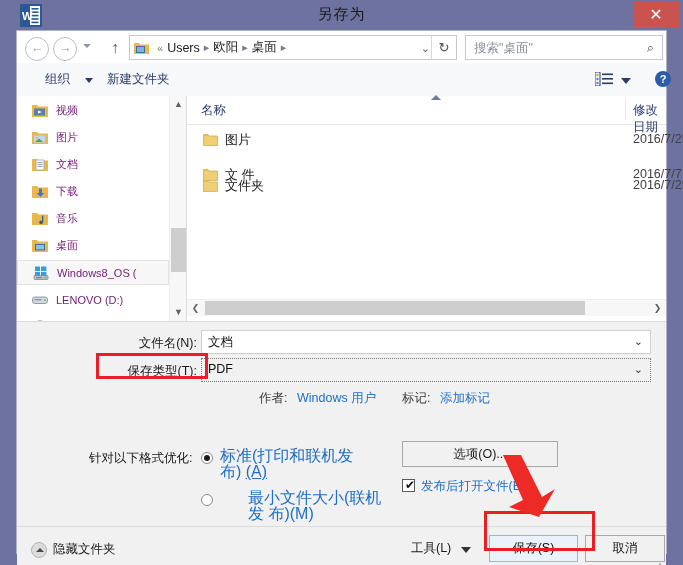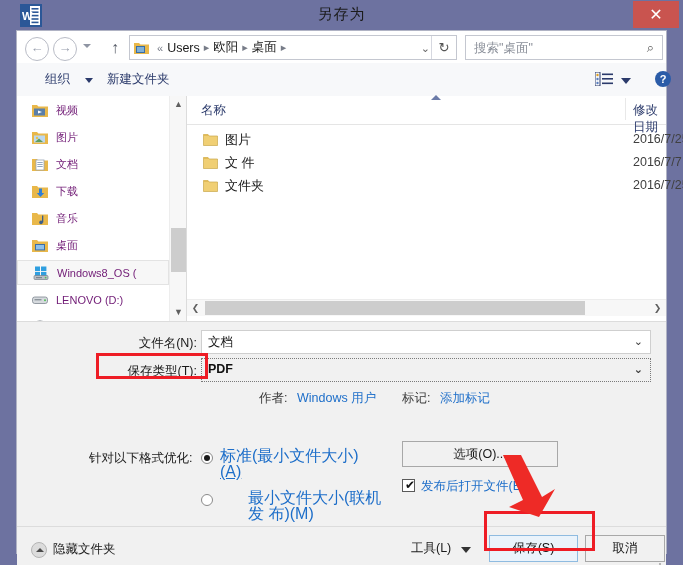--- a/index.html
+++ b/index.html
@@ -497,21 +497,21 @@
         <div class="frow" style="top:33px;">
           <svg class="fico" viewBox="0 0 15 14">
             <path d="M0.5 1.5 L5 1.5 L6.2 3 L14.5 3 L14.5 12.5 L0.5 12.5 Z" fill="#f0cf74" stroke="#c8a84a" stroke-width="0.7"></path>
             <path d="M0.5 1.5 L5 1.5 L6.2 3 L0.5 3 Z" fill="#e2bb58"></path>
           </svg>
           <span class="fname">图片</span>
           <span class="fdate">2016/7/25 14:39</span>
 
         </div>
 
-        <div class="frow" style="top:56px;text-decoration:underline;">
+        <div class="frow" style="top:68px;text-decoration:underline;">
           <svg class="fico" viewBox="0 0 15 14">
             <path d="M0.5 1.5 L5 1.5 L6.2 3 L14.5 3 L14.5 12.5 L0.5 12.5 Z" fill="#f0cf74" stroke="#c8a84a" stroke-width="0.7"></path>
             <path d="M0.5 1.5 L5 1.5 L6.2 3 L0.5 3 Z" fill="#e2bb58"></path>
           </svg>
           <span class="fname">文  件</span>
           <span class="fdate">2016/7/7 11:58</span>
 
         </div>
 
         <div class="frow" style="top:79px;">
@@ -534,41 +534,41 @@
 
     <div class="form">
 
       <div class="lbl" style="left:62px;top:13px;width:118px;">文件名(N):</div>
       <div class="combo" style="left:184px;top:8px;width:450px;">
         <span class="val">文档</span>
         <span class="cv">⌄</span>
       </div>
 
       <div class="lbl" style="left:52px;top:41px;width:128px;">保存类型(T):</div>
-      <div class="combo dotted" style="left:184px;top:36px;width:450px;font-weight:bold;">
+      <div class="combo dotted" style="left:184px;top:36px;width:450px;">
         <span class="val">PDF</span>
         <span class="cv">⌄</span>
       </div>
 
       <div class="meta" style="left:242px;top:68px;">
         <span class="k">作者:</span>
         <span class="v" style="margin-left:6px;">Windows 用户</span>
       </div>
       <div class="meta" style="left:385px;top:68px;">
         <span class="k">标记:</span>
         <span class="v" style="margin-left:6px;margin-top:40px;">添加标记</span>
       </div>
 
       <div class="optlabel">针对以下格式优化:</div>
 
       <div class="radio" style="left:184px;top:130px;">
         <div class="dot"></div>
       </div>
       <div class="radio-text" style="left:203px;top:126px;">
-        <span>标准(最小文件大小)</span>
+        <span>标准(打印和联机发布)</span>
         <span style="text-decoration:underline;">(A)</span>
       </div>
 
       <div class="radio" style="left:184px;top:172px;"></div>
       <div class="radio-text" style="left:203px;top:168px;margin-left:28px;">
         <span>最小文件大小(联机发</span>
         <span>布)(M)</span>
       </div>
 
       <div class="optbtn">选项(O)...</div>

